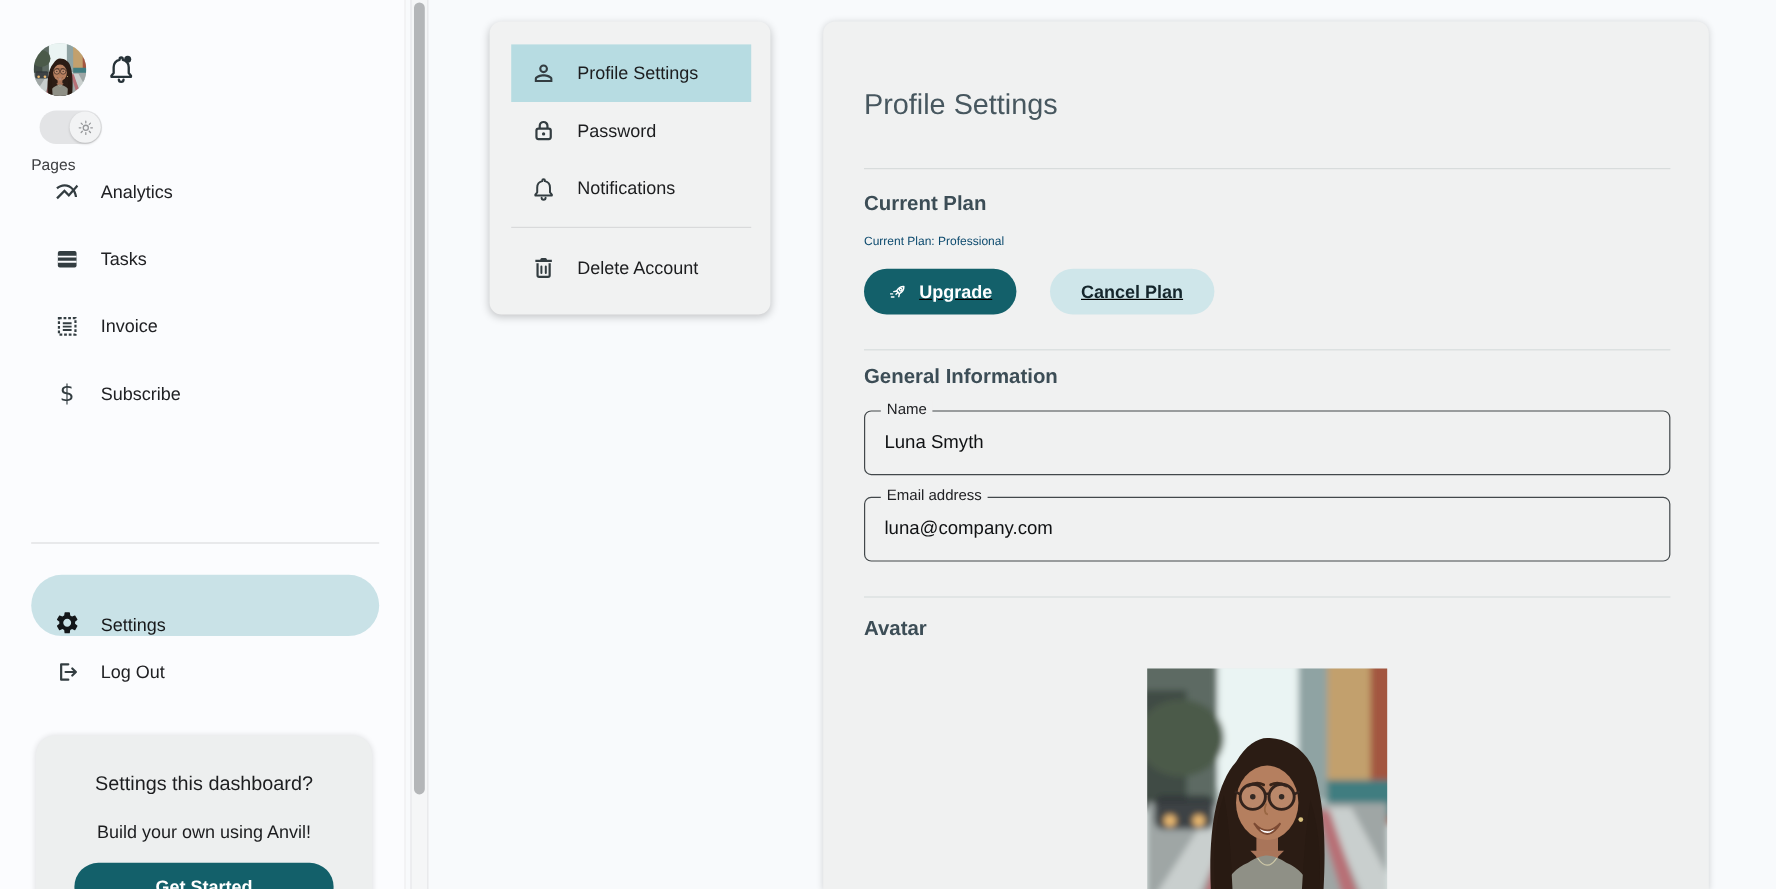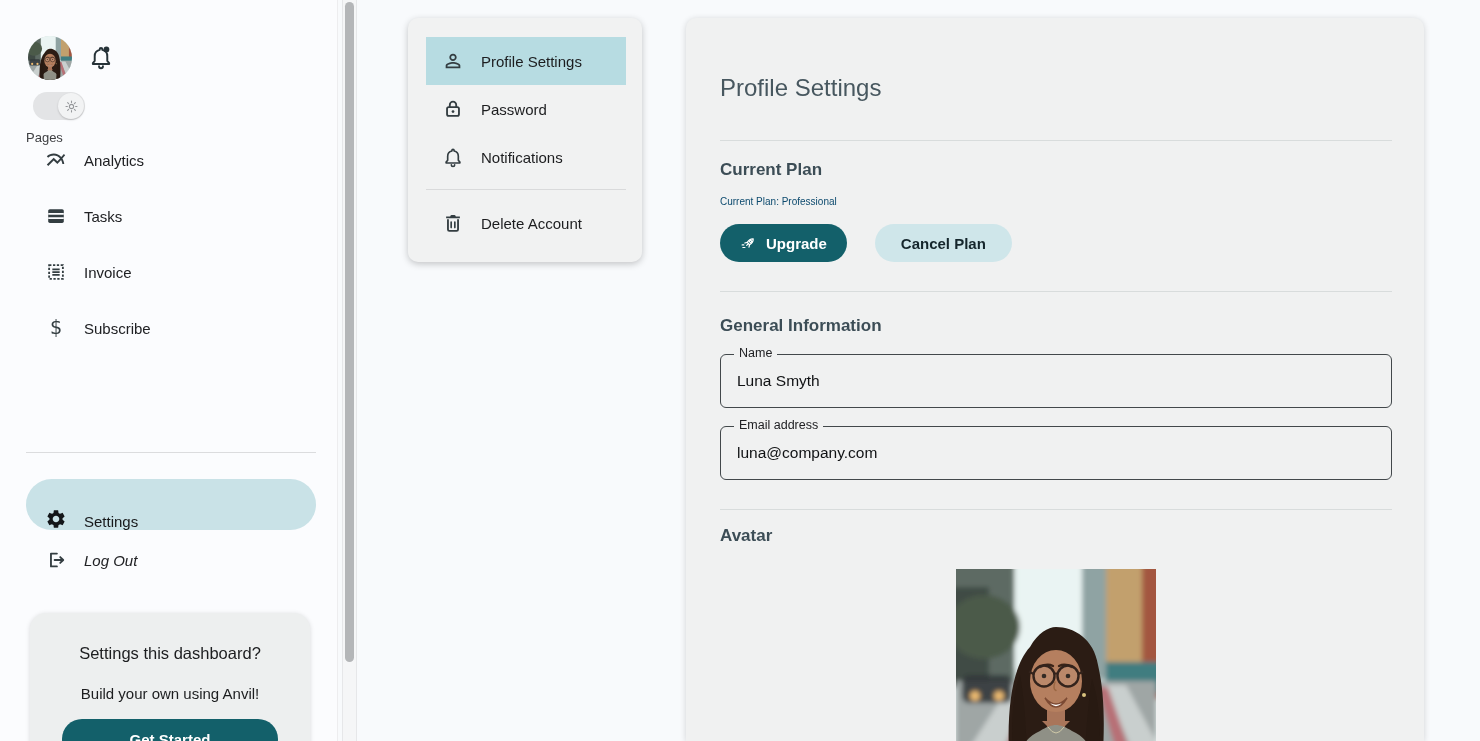--- a/index.html
+++ b/index.html
@@ -25,21 +25,21 @@
   .nav-row { height:56px; display:flex; align-items:center; padding-left:45px; gap:17px;
              cursor:pointer; }
   .nav-row .lbl { font-size:15px; color:#202124; }
   .sb-divider { position:absolute; left:26px; top:452px; width:290px; height:1px; background:#dbdcde; }
 
   .settings-pill { position:absolute; left:26px; top:479px; width:290px; height:51px;
                    border-radius:26px; background:#c9e2e7; display:flex; align-items:flex-end;
                    padding-left:19px; gap:17px; cursor:pointer; }
   .settings-pill .lbl { font-size:15px; color:#17181a; }
   .logout-row { position:absolute; left:0; top:534px; width:338px; height:52px;
-                display:flex; align-items:center; padding-left:45px; gap:17px; cursor:pointer;font-style:italic; }
+                display:flex; align-items:center; padding-left:45px; gap:17px; cursor:pointer; }
   .logout-row .lbl { font-size:15px; color:#202124; }
 
   .promo-card { position:absolute; left:30px; top:613px; width:280px; height:175px;
                 border-radius:16px; background:#edefef; box-shadow:0 1px 5px rgba(0,0,0,.14);
                 text-align:center; }
   .promo-title { margin-top:31px; font-size:16.5px; color:#1c1d1f; }
   .promo-sub { margin-top:22px; font-size:15px; color:#1c1d1f; }
   .promo-btn { margin:17px auto 0; width:216px; height:40px; border:none; border-radius:20px;
                background:#13606a; color:#ffffff; font-size:15px; font-weight:bold;
                font-family:"Liberation Sans",sans-serif; cursor:pointer; display:block; }
@@ -60,23 +60,23 @@
   .menu-divider { height:1px; background:#d9dadb; margin:8px 16px 9px 18px; }
 
   
   .profile-card { position:absolute; left:686px; top:18px; width:738px; height:723px;
                   border-radius:10px 10px 0 0; background:#f0f1f1;
                   box-shadow:0 1px 6px rgba(0,0,0,.16); padding:0 32px 0 34px; overflow:hidden; }
   .pc-title { margin-top:55px; font-size:24px; line-height:30px; color:#47575f; font-weight:400; }
   .pc-hr { border:none; height:1px; background:#d8dcdc; }
   .hr1 { margin-top:37px; } .hr2 { margin-top:29px; } .hr3 { margin-top:29px; }
   .pc-h2 { font-size:17px; line-height:20px; font-weight:bold; color:#3c4d56; }
-  .h2-plan { margin-top:19px; } .h2-general { margin-top:24px; } .h2-avatar { margin-top:16px; }
+  .h2-plan { margin-top:19px; } .h2-general { margin-top:12px; } .h2-avatar { margin-top:16px; }
   .pc-text { margin-top:13px; font-size:10px; line-height:18px; color:#0c4a6e; }
-  .btn-row { margin-top:13px; display:flex; gap:28px; }
+  .btn-row { margin-top:13px; display:flex; gap:28px;text-decoration:underline; }
   .btn { height:38px; border:none; border-radius:19px; font-family:"Liberation Sans",sans-serif;
          font-size:15px; font-weight:bold; display:flex; align-items:center; cursor:pointer; }
   .btn-upgrade { background:#13606a; color:#ffffff; padding:0 20px; gap:9px; }
   .btn-cancel { background:#cfe6ea; color:#15262c; padding:0 26px; }
 
   .field { position:relative; margin-top:18px; height:54px; border:1px solid #42484b;
            border-radius:6px; }
   .field .flabel { position:absolute; top:-9px; left:13px; background:#f0f1f1; padding:0 5px;
                    font-size:12.5px; color:#202124; }
   .field input { width:100%; height:100%; border:none; background:transparent; outline:none;

